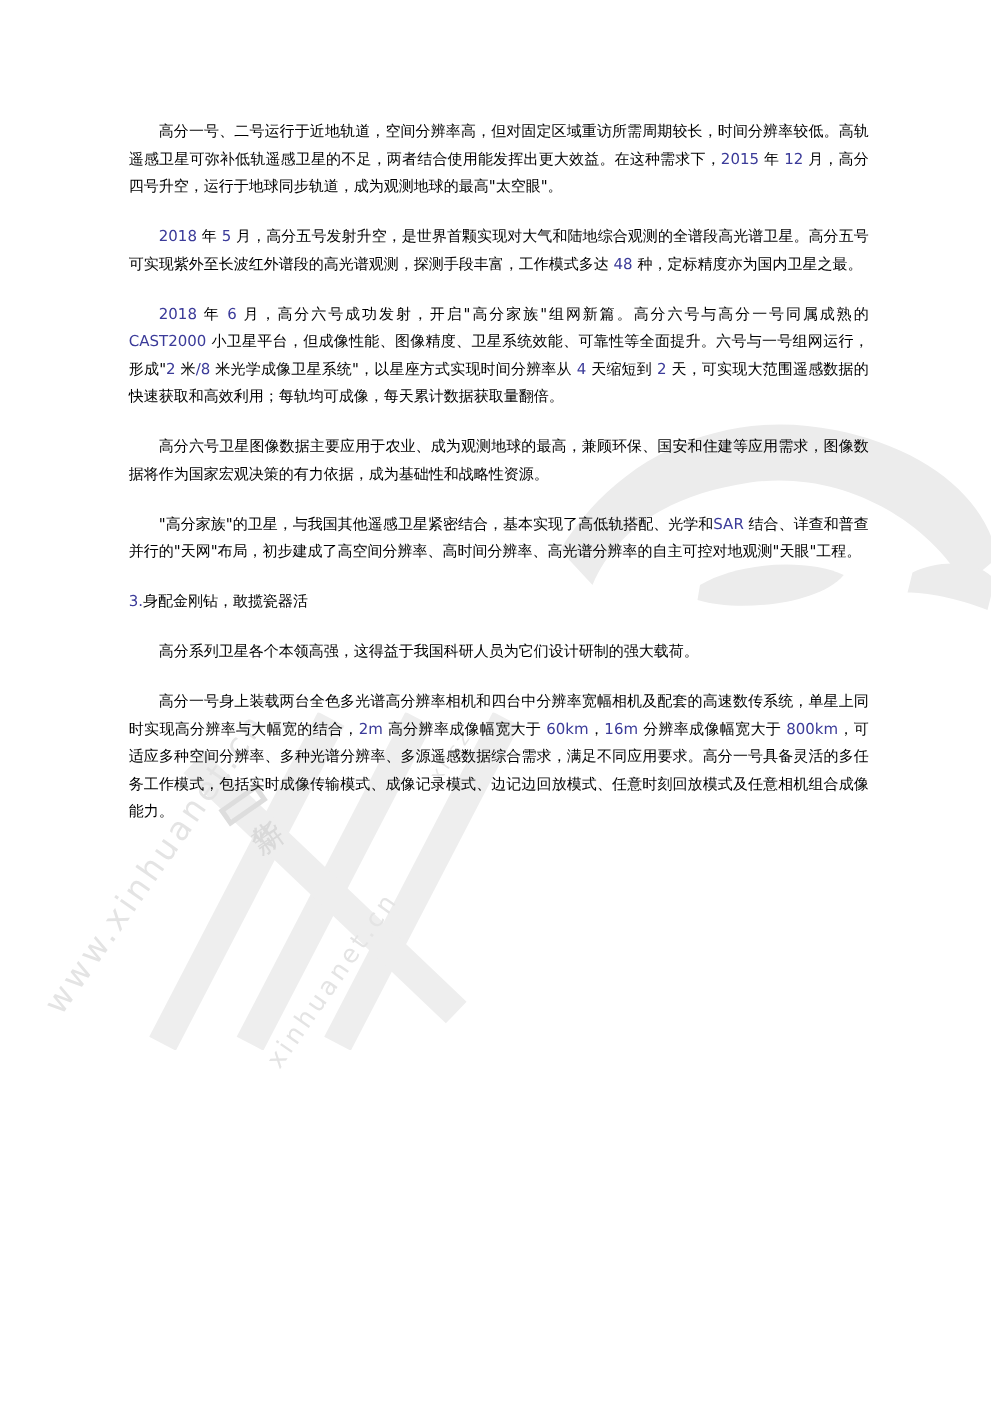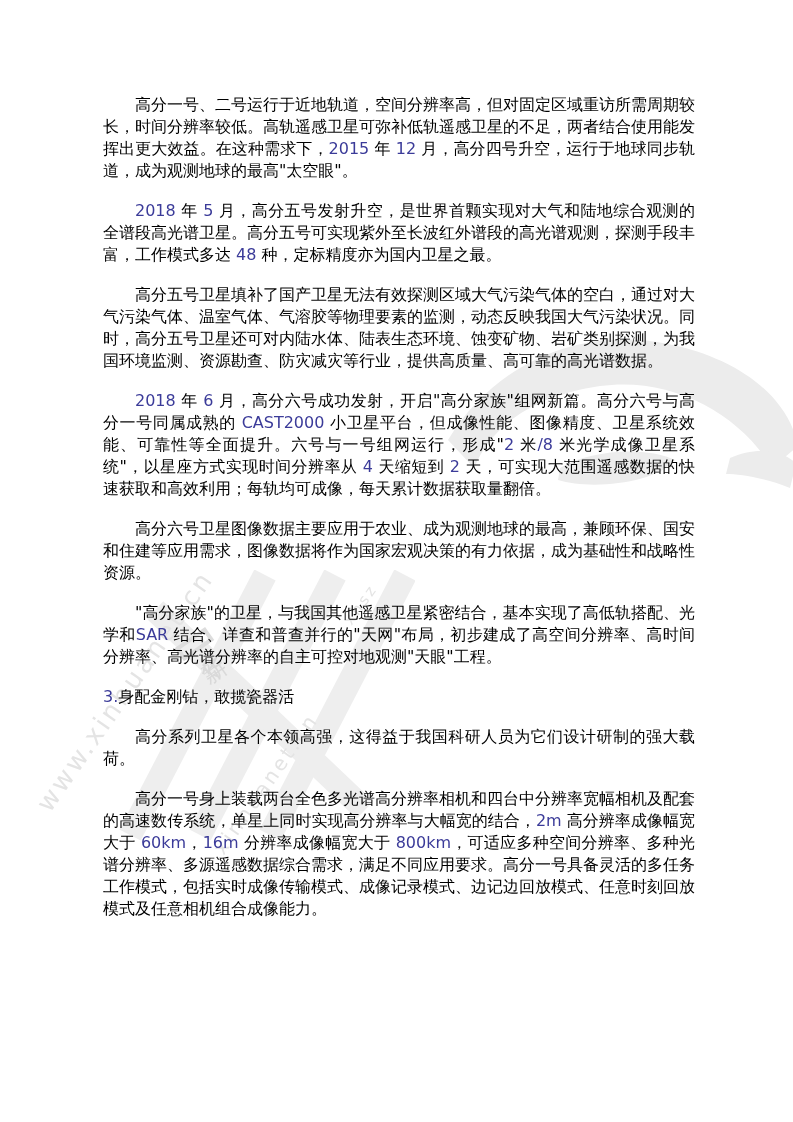--- a/index.html
+++ b/index.html
@@ -58,21 +58,21 @@
   }
 
   
   .doc {
     position: relative;
     z-index: 1;
     box-sizing: border-box;
     padding: 76px 98px 0 103px;
   }
   .para, .heading {
-    font-size: 16px;
+    font-size: 12px;
     line-height: 22px;
     color: #000000;
     margin: 18px 0;
     text-align: justify;
   }
   .para { text-indent: 2em; }
   .heading { text-indent: 0; margin: 16px 0 8px; }
   .latin { color: var(--latin-color, #3b3b99); }
 </style>
 </head>
@@ -98,20 +98,19 @@
 
   <div class="wm-text wm-url-main">www.xinhuanet.cn</div>
   <div class="wm-text wm-url-side">xinhuanet.cn</div>
   <div class="wm-text wm-url-corner">xhsz</div>
   <div class="wm-logo">新华</div>
 </div>
 
 <div class="doc">
   <p class="para">高分一号、二号运行于近地轨道，空间分辨率高，但对固定区域重访所需周期较长，时间分辨率较低。高轨遥感卫星可弥补低轨遥感卫星的不足，两者结合使用能发挥出更大效益。在这种需求下，<span class="latin">2015</span> 年 <span class="latin">12</span> 月，高分四号升空，运行于地球同步轨道，成为观测地球的最高"太空眼"。</p>
   <p class="para"><span class="latin">2018</span> 年 <span class="latin">5</span> 月，高分五号发射升空，是世界首颗实现对大气和陆地综合观测的全谱段高光谱卫星。高分五号可实现紫外至长波红外谱段的高光谱观测，探测手段丰富，工作模式多达 <span class="latin">48</span> 种，定标精度亦为国内卫星之最。</p>
-  <p class="para">高分五号卫星填补了国产卫星无法有效探测区域大气污染气体的空白，通过对大气污染气体、温室气体、气溶胶等物理要素的监测，动态反映我国大气污染状况。同时，高分五号卫星还可对内陆水体、陆表生态环境、蚀变矿物、岩矿类别探测，为我国环境监测、资源勘查、防灾减灾等行业，提供高质量、高可靠的高光谱数据。</p>
   <p class="para"><span class="latin">2018</span> 年 <span class="latin">6</span> 月，高分六号成功发射，开启"高分家族"组网新篇。高分六号与高分一号同属成熟的 <span class="latin">CAST2000</span> 小卫星平台，但成像性能、图像精度、卫星系统效能、可靠性等全面提升。六号与一号组网运行，形成"<span class="latin">2</span> 米<span class="latin">/8</span> 米光学成像卫星系统"，以星座方式实现时间分辨率从 <span class="latin">4</span> 天缩短到 <span class="latin">2</span> 天，可实现大范围遥感数据的快速获取和高效利用；每轨均可成像，每天累计数据获取量翻倍。</p>
   <p class="para">高分六号卫星图像数据主要应用于农业、成为观测地球的最高，兼顾环保、国安和住建等应用需求，图像数据将作为国家宏观决策的有力依据，成为基础性和战略性资源。</p>
   <p class="para">"高分家族"的卫星，与我国其他遥感卫星紧密结合，基本实现了高低轨搭配、光学和<span class="latin">SAR</span> 结合、详查和普查并行的"天网"布局，初步建成了高空间分辨率、高时间分辨率、高光谱分辨率的自主可控对地观测"天眼"工程。</p>
   <p class="heading"><span class="latin">3.</span>身配金刚钻，敢揽瓷器活</p>
   <p class="para">高分系列卫星各个本领高强，这得益于我国科研人员为它们设计研制的强大载荷。</p>
   <p class="para">高分一号身上装载两台全色多光谱高分辨率相机和四台中分辨率宽幅相机及配套的高速数传系统，单星上同时实现高分辨率与大幅宽的结合，<span class="latin">2m</span> 高分辨率成像幅宽大于 <span class="latin">60km</span>，<span class="latin">16m</span> 分辨率成像幅宽大于 <span class="latin">800km</span>，可适应多种空间分辨率、多种光谱分辨率、多源遥感数据综合需求，满足不同应用要求。高分一号具备灵活的多任务工作模式，包括实时成像传输模式、成像记录模式、边记边回放模式、任意时刻回放模式及任意相机组合成像能力。</p>
 </div>
 
 </body></html>

